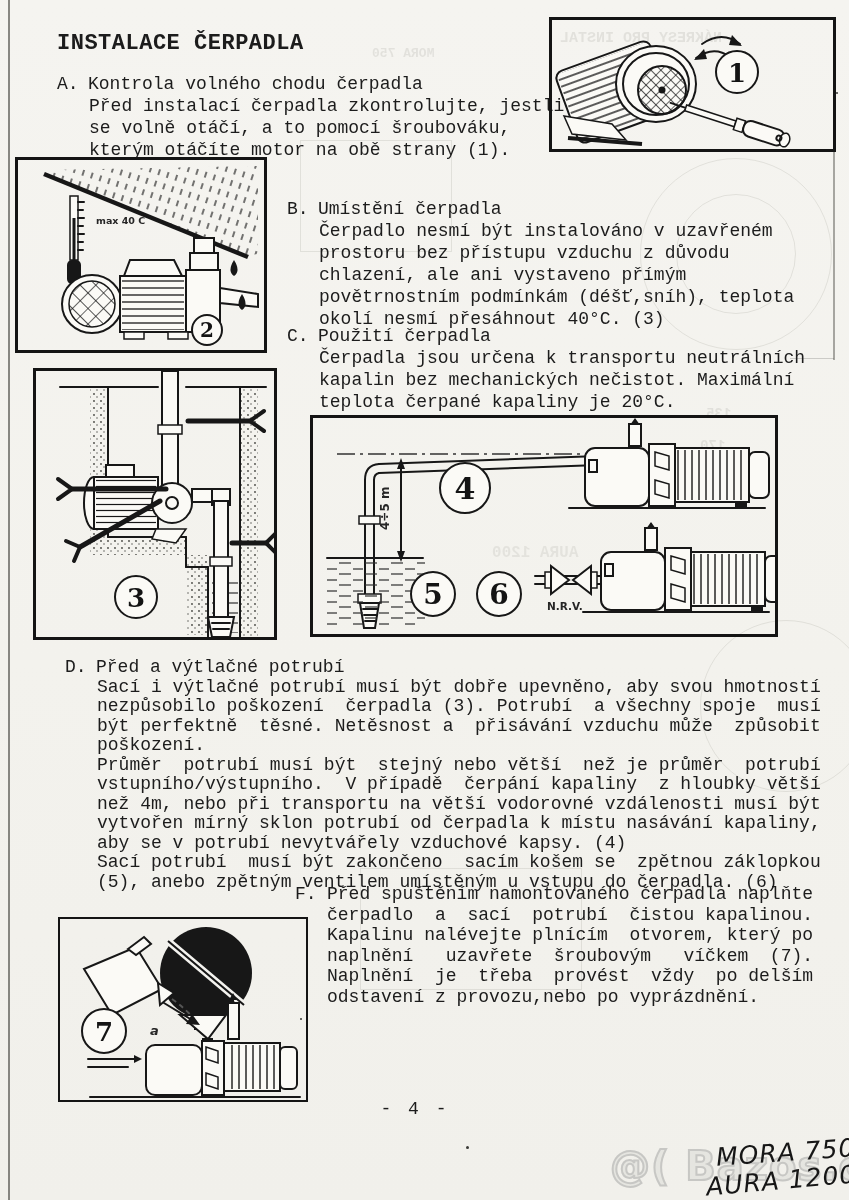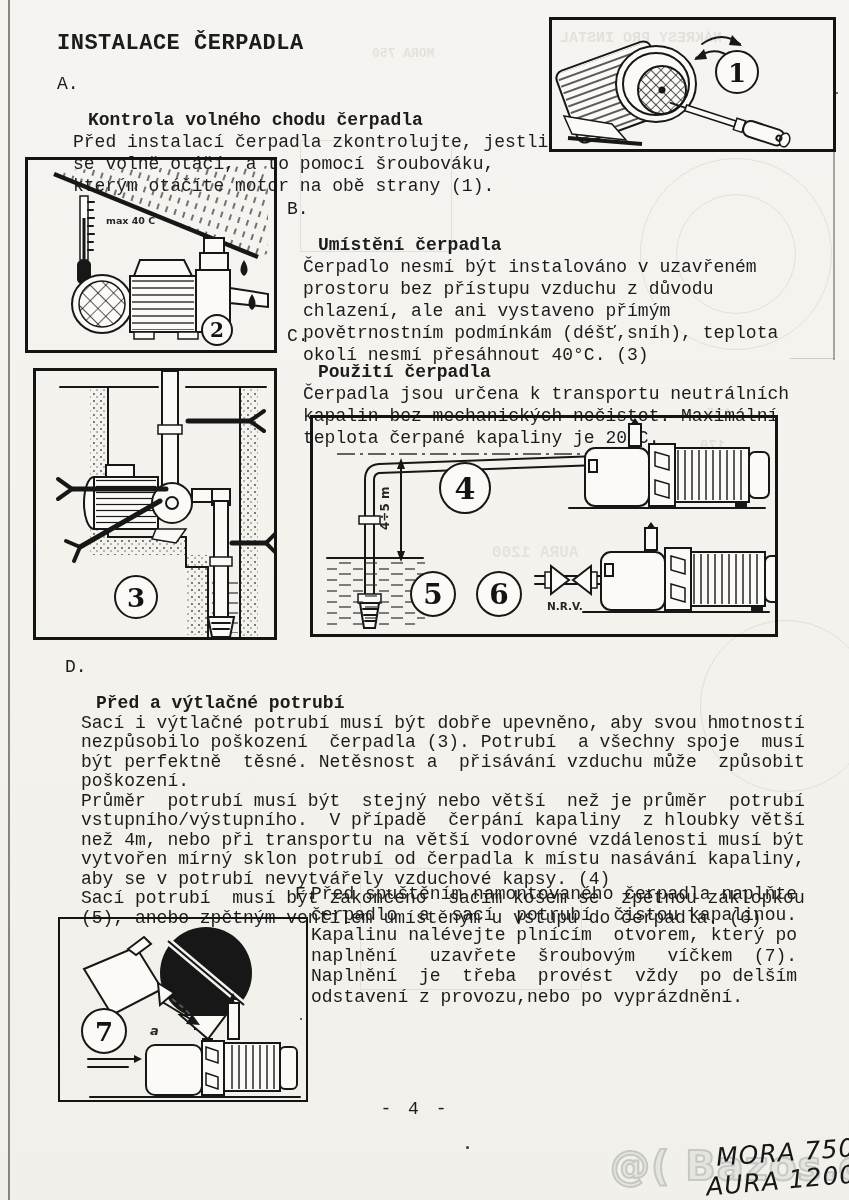--- a/index.html
+++ b/index.html
@@ -5,31 +5,31 @@
   html,body{margin:0;padding:0;}
   .page{
     position:relative;width:849px;height:1200px;overflow:hidden;
     background:linear-gradient(180deg,#f5f4f0 0%,#f3f2ed 55%,#f1f0eb 100%);
     font-family:"Liberation Mono",monospace;color:#1c1c1c;
   }
   .scan-edge{position:absolute;left:8px;top:0;width:2px;height:1200px;background:rgba(45,45,40,.55);}
   .title{position:absolute;left:57px;top:31px;margin:0;font-size:22px;font-weight:bold;letter-spacing:.5px;}
   .sec{position:absolute;font-size:18px;line-height:22px;}
   .sec .lbl{position:absolute;left:0;top:0;}
-  .sec .hd{margin-left:31px;font-weight:bold;white-space:pre;margin-top:36px;}
-  .sec .bd{margin-left:16px;white-space:pre-wrap;}
+  .sec .hd{margin-left:31px;font-weight:normal;white-space:pre;}
+  .sec .bd{margin-left:32px;white-space:pre-wrap;}
   .sec-a{left:57px;top:73px;width:540px;}
   .sec-b{left:287px;top:198px;width:545px;}
   .sec-c{left:287px;top:325px;width:545px;}
   .sec-d{left:65px;top:658px;width:775px;line-height:19.5px;}
   .sec-f{left:295px;top:884px;width:520px;line-height:20.5px;}
   .figbox{position:absolute;margin:0;border:3px solid #141414;background:transparent;}
   .figbox svg{display:block;}
   .fig1{left:549px;top:17px;width:281px;height:129px;}
-  .fig2{left:25px;top:157px;width:246px;height:190px;text-align:center;}
+  .fig2{left:15px;top:157px;width:246px;height:190px;text-align:center;}
   .fig3{left:33px;top:368px;width:238px;height:266px;}
   .fig456{left:310px;top:415px;width:462px;height:216px;}
   .fig7{left:58px;top:917px;width:246px;height:181px;border-width:2.5px;}
   .pageno{position:absolute;left:330px;top:1099px;width:170px;text-align:center;font-size:18px;letter-spacing:3px;}
   .hand{position:absolute;font-family:"DejaVu Sans",sans-serif;font-style:italic;font-size:25px;
         color:#161616;white-space:nowrap;letter-spacing:1px;z-index:6;}
   .hand1{left:716px;top:1138px;transform:rotate(-4deg);}
   .hand2{left:706px;top:1166px;transform:rotate(-5deg);}
   .watermark{position:absolute;left:610px;top:1143px;z-index:5;white-space:nowrap;
         font-family:"DejaVu Sans",sans-serif;font-weight:bold;font-size:40px;letter-spacing:1px;

